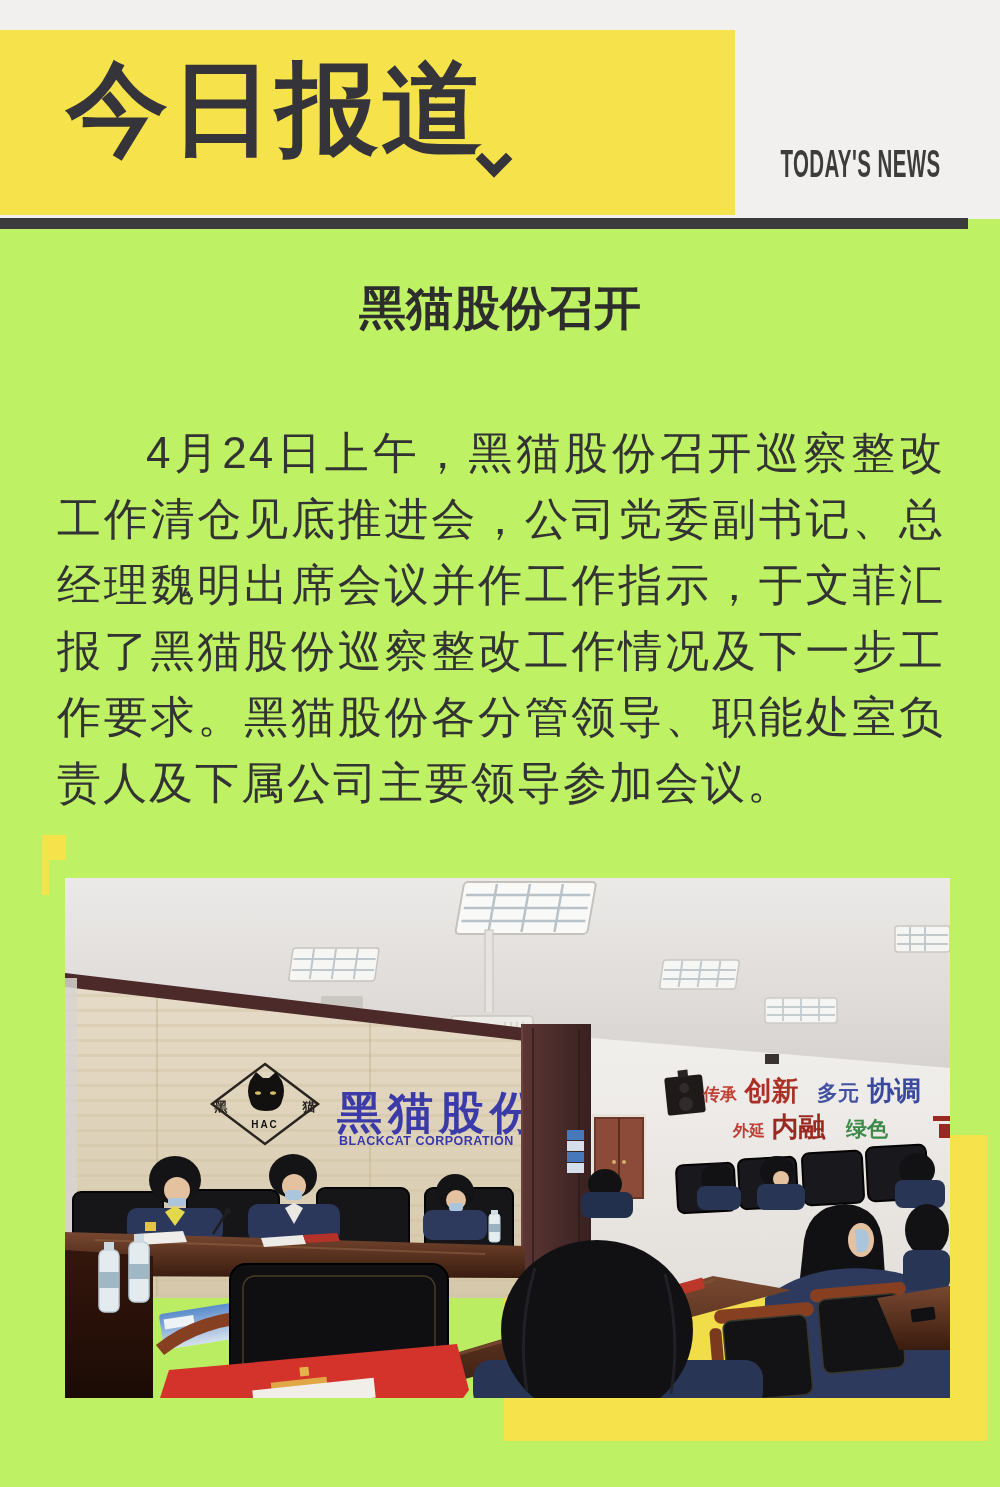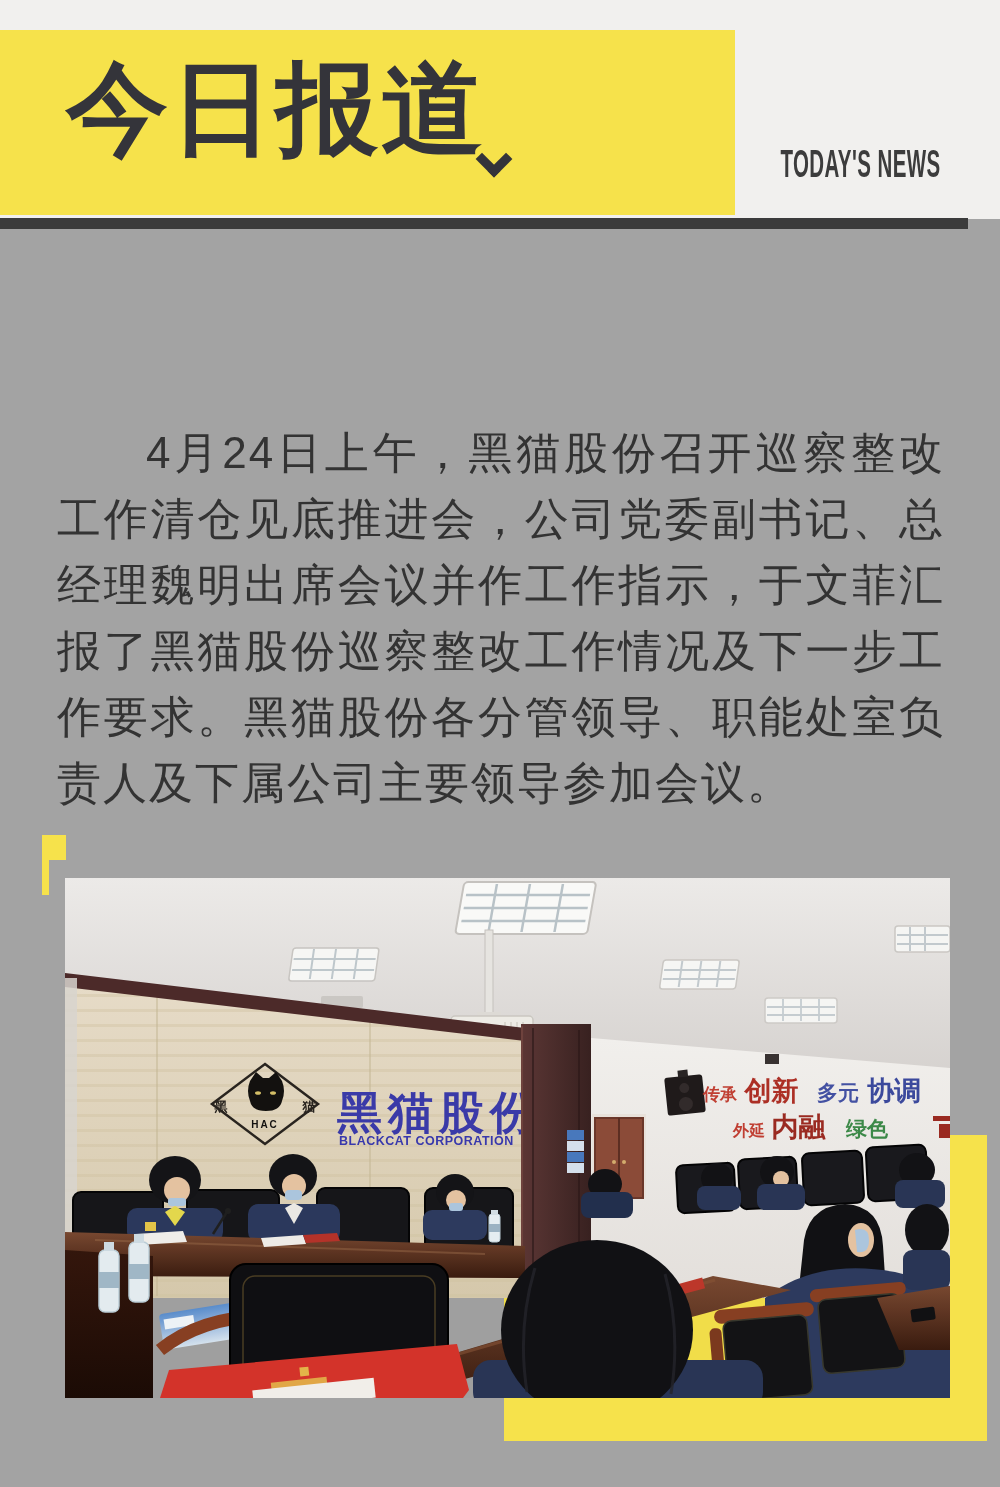--- a/index.html
+++ b/index.html
@@ -1,16 +1,16 @@
 <!DOCTYPE html>
 <html><head>
 <meta charset="utf-8">
 <style>
   html,body{margin:0;padding:0;background:#ffffff;}
-  #page{position:relative;width:1000px;height:1487px;background:#a3a3a3;overflow:hidden;
+  #page{position:relative;width:1000px;height:1487px;background:#bef264;overflow:hidden;
         font-family:"Liberation Sans","DejaVu Sans",sans-serif;}
   
   .top-bg{position:absolute;left:0;top:0;width:1000px;height:219px;background:#F1F0EE;}
   .header-yellow{position:absolute;left:0;top:30px;width:735px;height:185px;background:#F6E24B;}
   .header-title{position:absolute;left:66px;top:56px;font-size:102px;font-weight:900;
                 color:#34343A;letter-spacing:3px;line-height:1.05;white-space:nowrap;}
   .chevron{position:absolute;left:481px;top:146px;width:17px;height:17px;
            border-right:9px solid #34343A;border-bottom:9px solid #34343A;
            transform:rotate(45deg);}
   .header-en{position:absolute;left:758px;top:141px;width:205px;text-align:center;
@@ -35,20 +35,21 @@
 <div id="page">
 
   <div class="top-bg"></div>
   <div class="header-yellow"></div>
   <div class="header-title">今日报道</div>
   <div class="chevron"></div>
   <div class="header-en">TODAY'S NEWS</div>
   <div class="divider"></div>
 
   <div class="article-title">
+    <div>黑猫股份召开</div>
   </div>
   <div class="article-body">4月24日上午，黑猫股份召开巡察整改工作清仓见底推进会，公司党委副书记、总经理魏明出席会议并作工作指示，于文菲汇报了黑猫股份巡察整改工作情况及下一步工作要求。黑猫股份各分管领导、职能处室负责人及下属公司主要领导参加会议。</div>
 
   <div class="flag-a"></div>
   <div class="flag-b"></div>
   <div class="photo-backdrop"></div>
 
   <svg class="meeting-photo" viewBox="0 0 885 520">
     <defs>
       <linearGradient id="gCeil" x1="0" y1="0" x2="0" y2="1">

